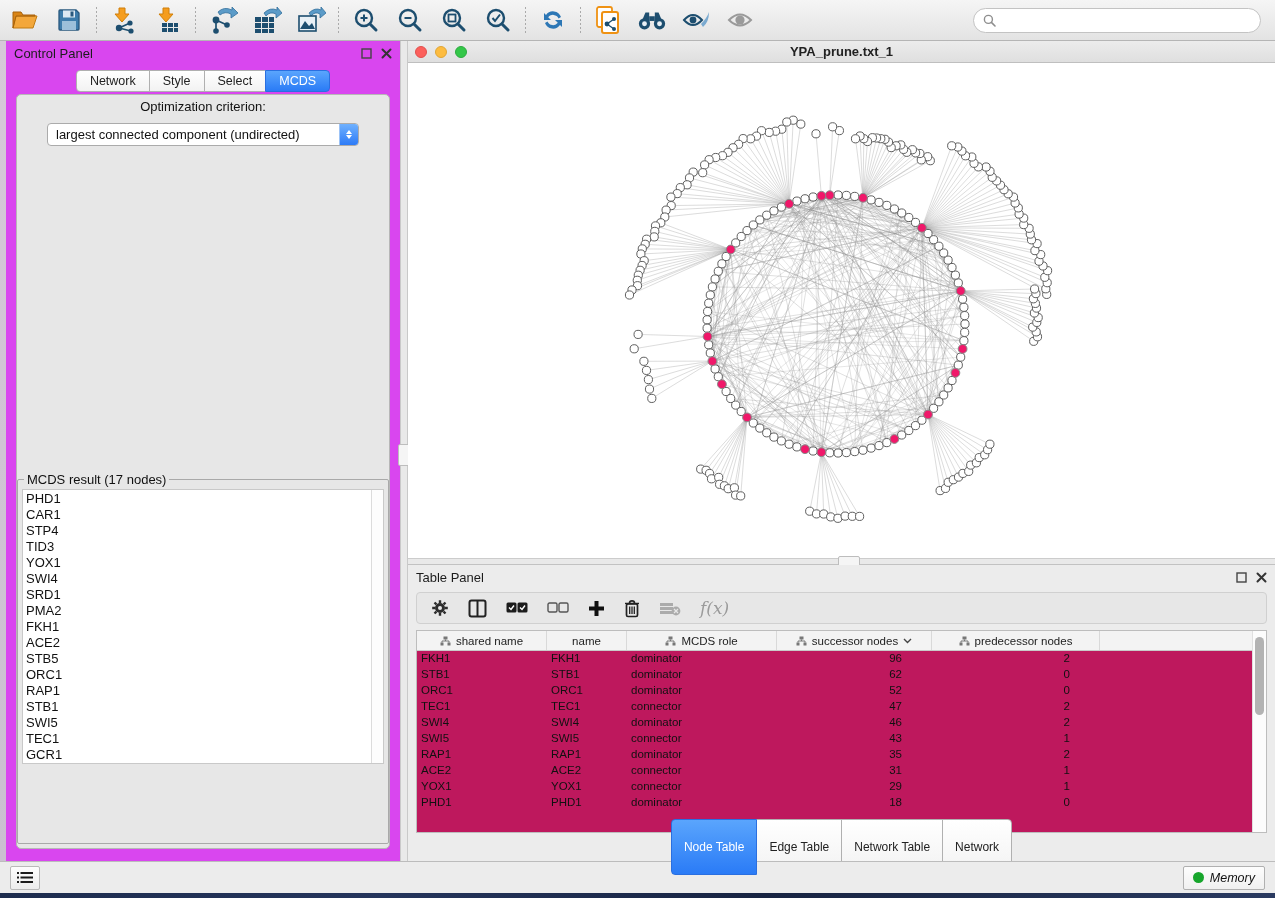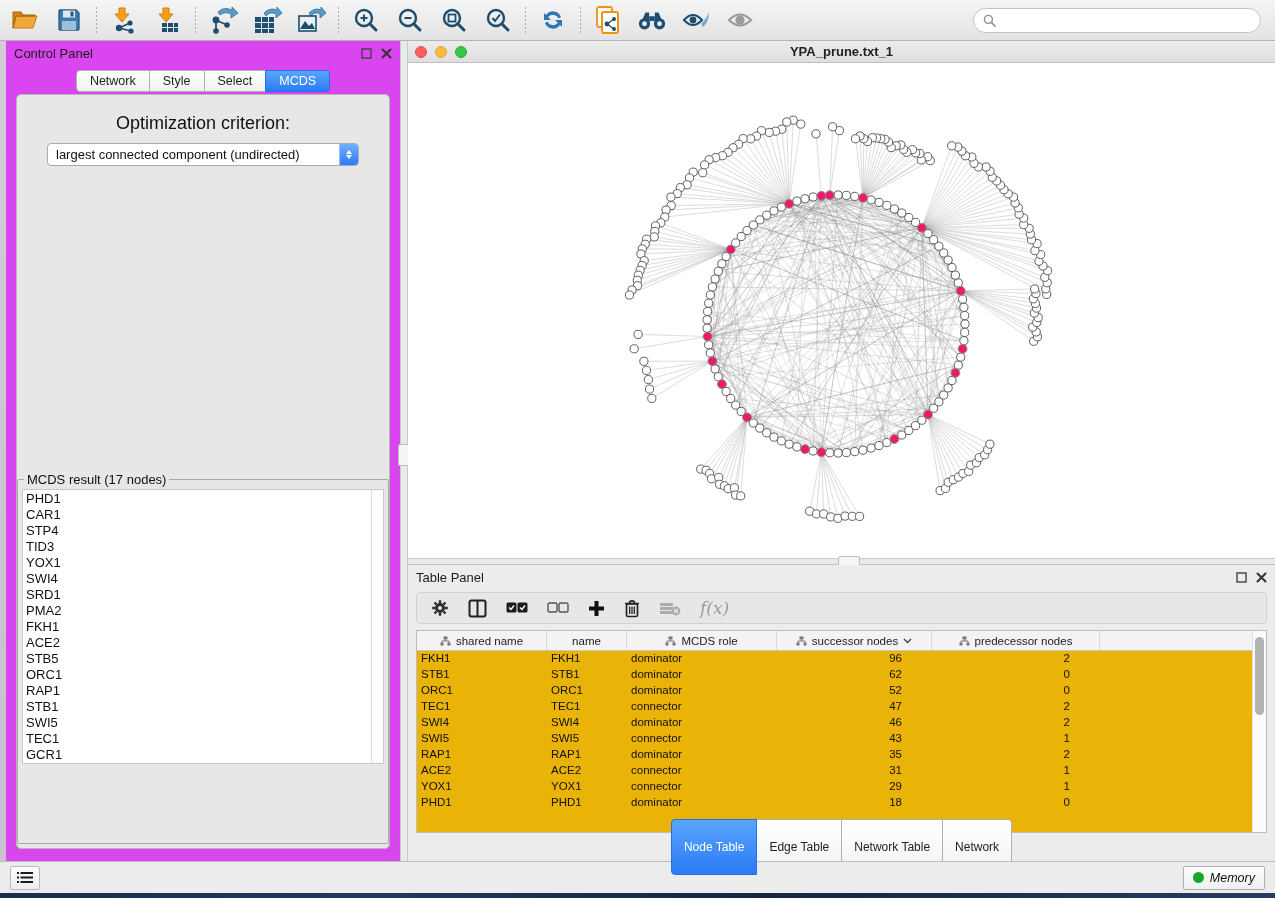--- a/index.html
+++ b/index.html
@@ -52,21 +52,21 @@
   .seg button:first-child { border-radius:4px 0 0 4px; margin-left:0; }
   .seg button:last-child { border-radius:0 4px 4px 0; }
   .seg button.active {
     background:linear-gradient(#5aa5fd,#2a7bf6); border-color:#2a6fe0; color:#fff; z-index:1;
   }
   #cp-content {
     flex:1; margin:0 10px 12px; background:#e7e7e7;
     border:1px solid #b7b7b7; border-radius:5px;
     display:flex; flex-direction:column; align-items:center; overflow:hidden;
   }
-  #criterion-label { margin-top:18px; font-size:18px; color:#111;text-align:center; }
+  #criterion-label { margin-top:4px; font-size:13px; color:#111;text-align:center; }
   #criterion-select {
     margin-top:9px; width:312px; height:23px; background:#fff;
     border:1px solid #ababab; border-radius:4px; display:flex; align-items:center; overflow:hidden;
   }
   #criterion-select .sel-text { flex:1; font-size:13px; color:#111; padding:0 8px; white-space:nowrap; }
   #criterion-select .sel-cap {
     width:19px; align-self:stretch; background:linear-gradient(#6fb1fe,#2d7bf7);
     border-left:1px solid #9cc3f7; display:flex; flex-direction:column; align-items:center; justify-content:center; gap:1px;
   }
   .chev-up { width:0;height:0;border-left:3.5px solid transparent;border-right:3.5px solid transparent;border-bottom:4px solid #fff; }
@@ -122,21 +122,21 @@
     background:#ececec; display:flex; flex-direction:column;
   }
   #tp-toolbar {
     flex:none; margin:2px 8px 6px; height:32px; background:#e7e7e7;
     border:1px solid #d0d0d0; border-radius:4px;
     display:flex; align-items:center; gap:19px; padding:0 14px;
   }
   #tp-toolbar .tpi { display:flex; align-items:center; justify-content:center; }
   #fx-label { font-family:"DejaVu Serif", serif; font-style:italic; font-size:17px; color:#9a9a9a; }
   #table-box {
-    flex:1; margin:0 8px; background:#eab308; border:1px solid #bdbdbd;
+    flex:1; margin:0 8px; background:#be185d; border:1px solid #bdbdbd;
     display:flex; overflow:hidden; position:relative;
   }
   #grid { flex:1; display:flex; flex-direction:column; overflow:hidden; }
   #grid-header { display:flex; flex:none; height:20px; background:#f3f3f3; border-bottom:1px solid #c9c9c9; }
   .gh-cell {
     display:flex; align-items:center; justify-content:center; gap:5px;
     font-size:11.5px; color:#222; border-right:1px solid #d9d9d9; flex:none; position:relative;
   }
   .gh-cell .hicon { flex:none; }
   .grid-row { display:flex; height:16px; flex:none; }

